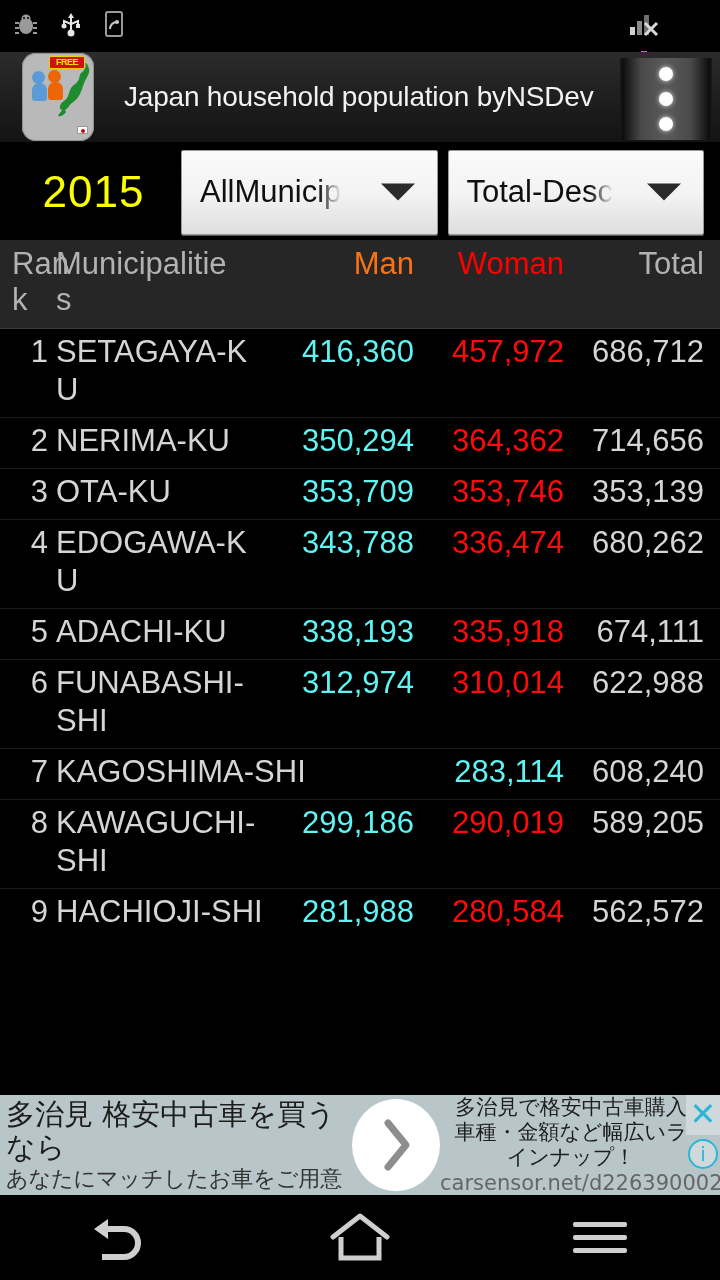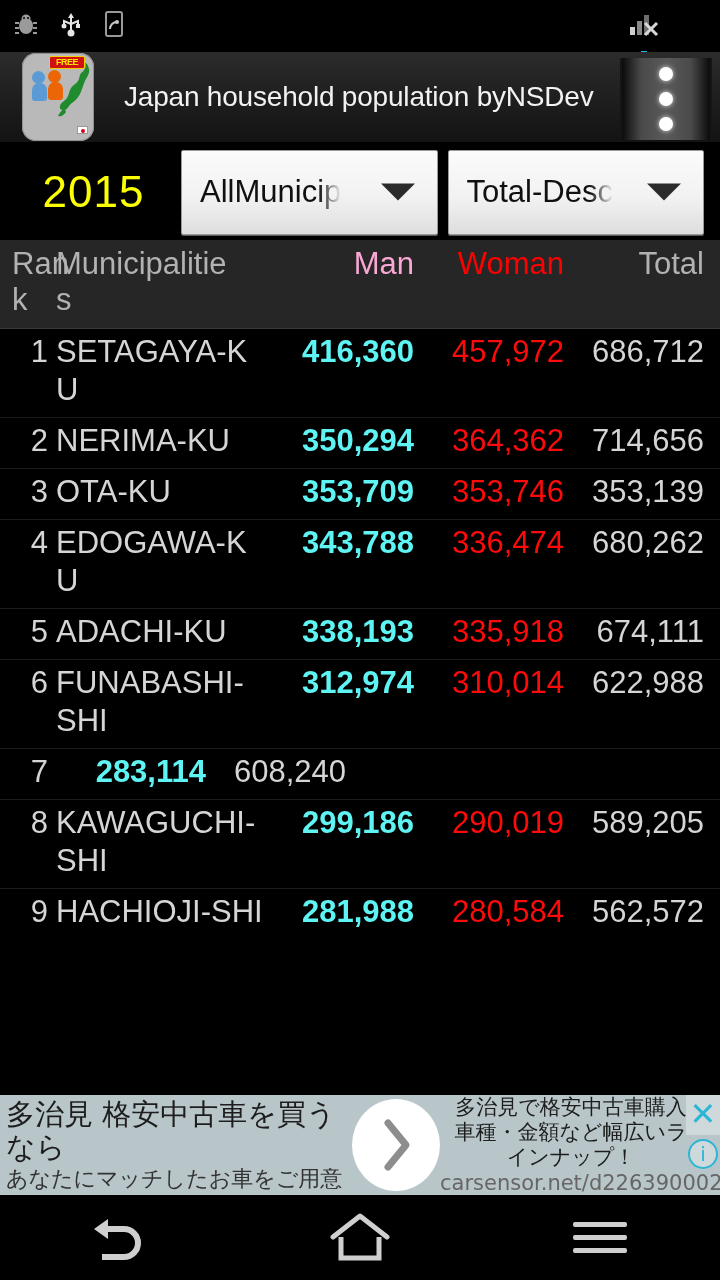--- a/index.html
+++ b/index.html
@@ -112,29 +112,29 @@
   .row{ display:flex; align-items:flex-start; }
   .c-rank{ width:48px; text-align:right; padding-right:8px; }
   .c-name{ flex:1; text-align:left; }
   .c-man,.c-woman,.c-total{ text-align:right; }
   .c-man{ width:150px; }
   .c-woman{ width:150px; }
   .c-total{ width:148px; padding-right:8px; }
 
   .thead .row{ font-size:31px; color:#b2b2b2; line-height:36px; }
   .thead .c-rank{ width:48px; text-align:left; padding-left:4px; padding-right:0; }
-  .thead .c-man{ color:#f9a8d4; }
+  .thead .c-man{ color:#f97316; }
   .thead .c-woman{ color:#ff0000; }
 
   .trow{
     border-bottom:1px solid #1b1b1b; padding:4px 8px 8px 8px;
     background:#000;
   }
   .trow .row{ font-size:31px; line-height:38px; color:#d5d5d5; }
-  .trow .c-man{ color:#5ff4f4;font-weight:bold; }
+  .trow .c-man{ color:#5ff4f4; }
   .trow .c-woman{ color:#ff0a0a; }
   .trow .c-total{ color:#d5d5d5; }
   .trow .c-name{ word-break:break-all; }
 
   
   .ad{
     position:absolute; left:0; top:1095px; width:720px; height:100px;
     background:#b9c6c9; display:flex; align-items:center; overflow:hidden;
     font-family:"DejaVu Sans", sans-serif;
   }
@@ -346,20 +346,21 @@
             <div class="c-rank">6</div>
             <div class="c-name">FUNABASHI-SHI</div>
             <div class="c-man">312,974</div>
             <div class="c-woman">310,014</div>
             <div class="c-total">622,988</div>
           </div>
         </div>
         <div class="trow">
           <div class="row">
             <div class="c-rank">7</div>
+            <div class="c-name">KAGOSHIMA-SHI</div>
             <div class="c-man">283,114</div>
             <div class="c-total">608,240</div>
           </div>
         </div>
         <div class="trow">
           <div class="row">
             <div class="c-rank">8</div>
             <div class="c-name">KAWAGUCHI-SHI</div>
             <div class="c-man">299,186</div>
             <div class="c-woman">290,019</div>

